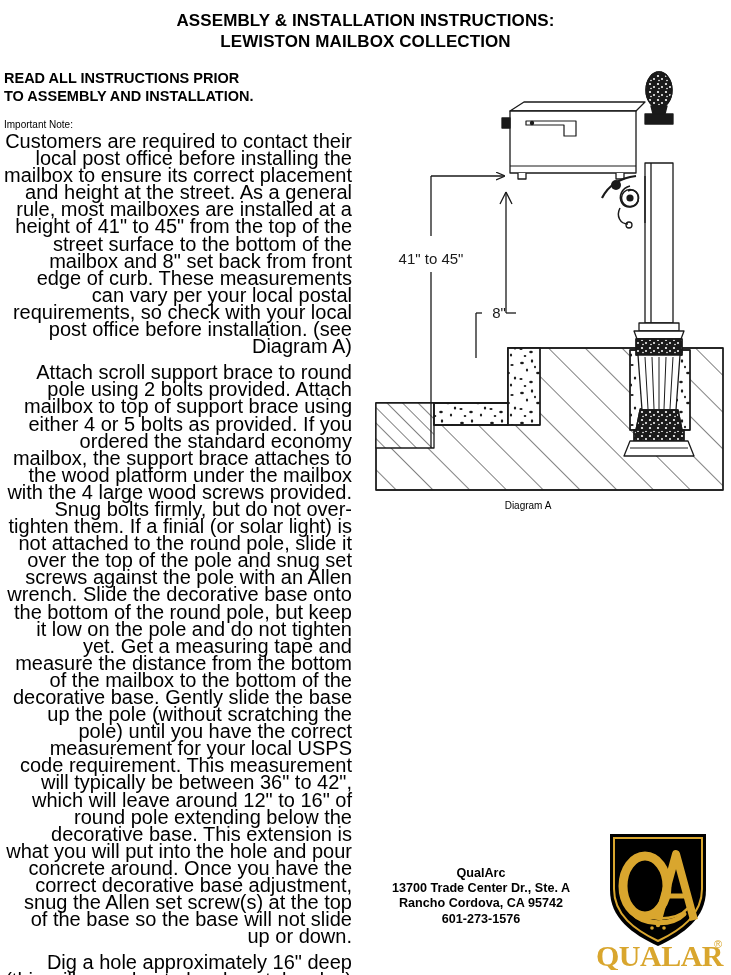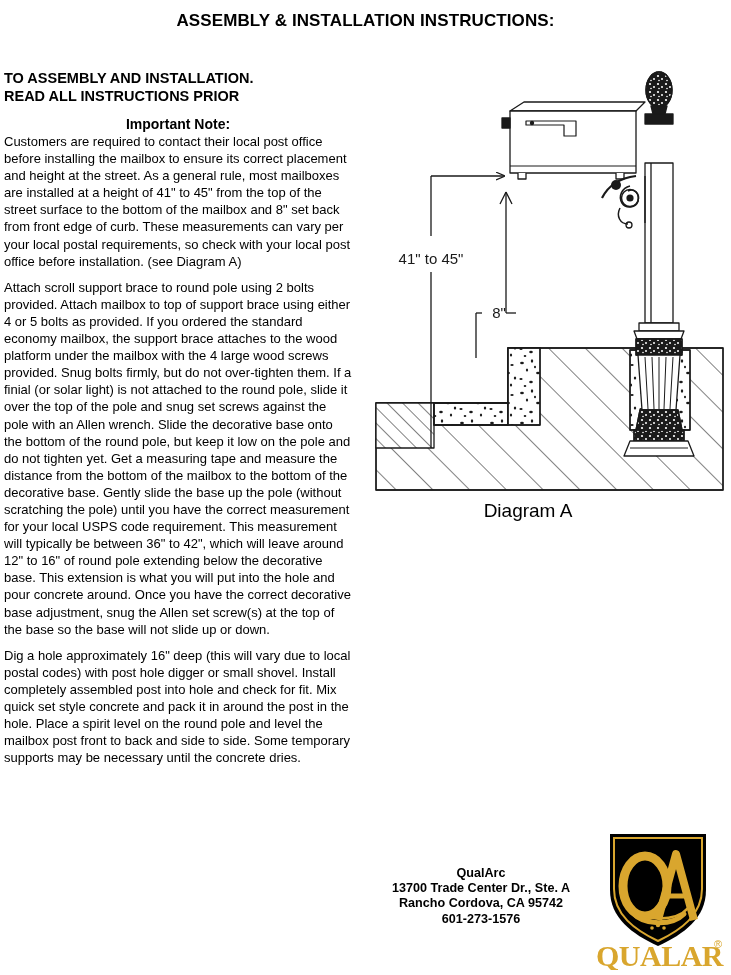--- a/index.html
+++ b/index.html
@@ -26,33 +26,33 @@
   
   .left-col {
     position:absolute; left:4px; top:70px; width:348px;
   }
   .warning {
     font-size:14.5px; font-weight:bold; line-height:17.5px;
     margin-bottom:11px;
   }
   .sec { margin-bottom:9px; }
   .sec-head {
-    font-size:14px; font-weight:bold; line-height:17px;text-align:center;
+    font-size:10px; font-weight:normal; line-height:17px;
   }
   .sec-body {
-    font-size:13px; line-height:17.1px; text-align:left;
+    font-size:20px; line-height:17.1px; text-align:right;
   }
 
   
   .diagram-wrap {
     position:absolute; left:368px; top:58px; width:363px; height:475px;
   }
   .diagram-caption {
     position:absolute; left:368px; top:500px; width:320px;
-    text-align:center; font-size:19px;
+    text-align:center; font-size:10px;
   }
 
   
   .contact {
     position:absolute; left:356px; top:866px; width:250px;
     text-align:center; font-weight:bold; font-size:12.6px;
     line-height:15.2px;
   }
 
   
@@ -60,27 +60,28 @@
     position:absolute; left:592px; top:828px; width:132px; height:142px;
   }
 </style>
 </head>
 <body>
 
 <div class="page">
 
   <div class="title-block">
     <div class="title-line">ASSEMBLY &amp; INSTALLATION INSTRUCTIONS:</div>
+    <div class="title-line">LEWISTON MAILBOX COLLECTION</div>
   </div>
 
   <div class="left-col">
 
     <div class="warning">
+      <div>READ ALL INSTRUCTIONS PRIOR</div>
       <div>TO ASSEMBLY AND INSTALLATION.</div>
-      <div>READ ALL INSTRUCTIONS PRIOR</div>
     </div>
 
     <div class="sec">
       <div class="sec-head">Important Note:</div>
       <div class="sec-body">Customers are required to contact their local post office before installing the mailbox to ensure its correct placement and height at the street. As a general rule, most mailboxes are installed at a height of 41" to 45" from the top of the street surface to the bottom of the mailbox and 8" set back from front edge of curb. These measurements can vary per your local postal requirements, so check with your local post office before installation. (see Diagram A)</div>
     </div>
 
     <div class="sec">
       <div class="sec-body">Attach scroll support brace to round pole using 2 bolts provided. Attach mailbox to top of support brace using either 4 or 5 bolts as provided. If you ordered the standard economy mailbox, the support brace attaches to the wood platform under the mailbox with the 4 large wood screws provided. Snug bolts firmly, but do not over-tighten them. If a finial (or solar light) is not attached to the round pole, slide it over the top of the pole and snug set screws against the pole with an Allen wrench. Slide the decorative base onto the bottom of the round pole, but keep it low on the pole and do not tighten yet. Get a measuring tape and measure the distance from the bottom of the mailbox to the bottom of the decorative base. Gently slide the base up the pole (without scratching the pole) until you have the correct measurement for your local USPS code requirement. This measurement will typically be between 36" to 42", which will leave around 12" to 16" of round pole extending below the decorative base. This extension is what you will put into the hole and pour concrete around. Once you have the correct decorative base adjustment, snug the Allen set screw(s) at the top of the base so the base will not slide up or down.</div>
     </div>

